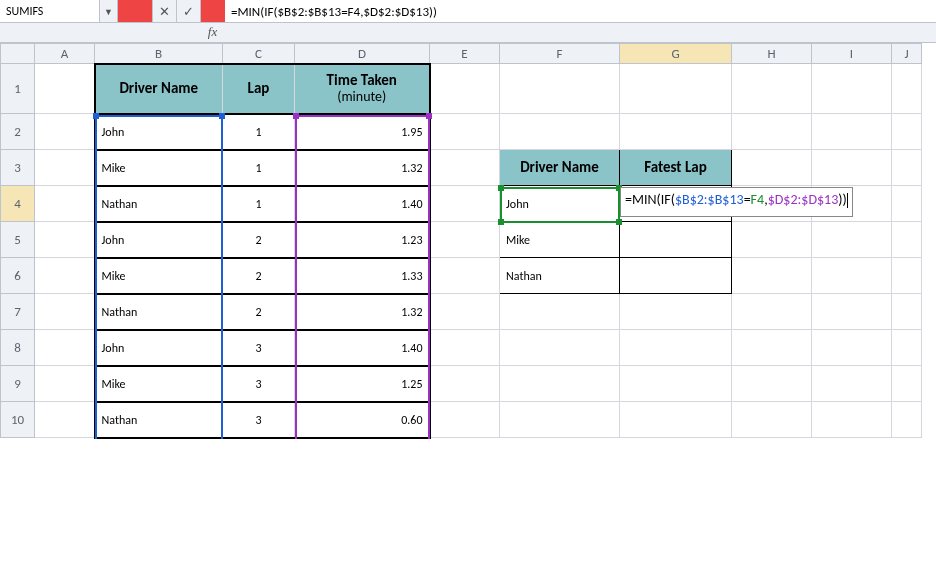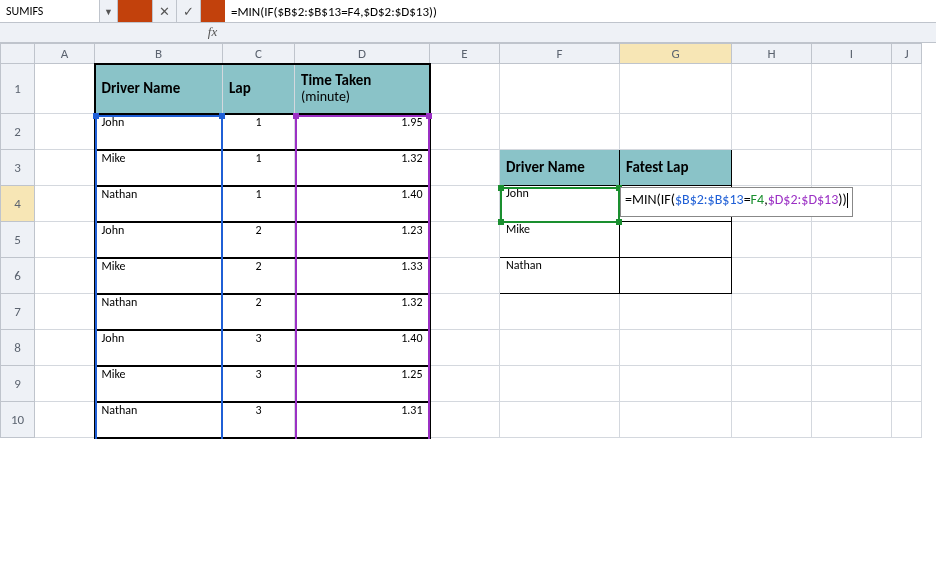--- a/index.html
+++ b/index.html
@@ -11,21 +11,21 @@
     color: #000;
     user-select: none;
   }
 
   
   .formula-bar {
     display: flex;
     align-items: stretch;
     height: 23px;
     border-bottom: 1px solid #bfc4cc;
-    background: #c2410c;
+    background: #ef4444;
   }
   .name-box {
     width: 100px;
     border-right: 1px solid #bfc4cc;
     background: #fff;
     display: flex;
     align-items: center;
     padding: 0 6px;
     font-size: 12px;
   }
@@ -120,21 +120,21 @@
   .col-I { width: 80px;  }
   .col-J { width: 30px;  }
 
   .row1 th, .row1 td { height: 50px; }
 
   
   .cell {
     padding: 0 6px;
     height: 100%;
     display: flex;
-    align-items: flex-start;
+    align-items: center;
   }
   .cell.center { justify-content: center; }
   .cell.right  { justify-content: flex-end; }
 
   
   .hdr {
     background: #8ac3c8 !important;
     font-weight: bold;
     text-align: center;
   }
@@ -447,21 +447,21 @@
     <tr>
       <th>10</th>
       <td></td>
       <td class="dleft dbot dcell">
             <div class="cell">Nathan</div>
           </td>
       <td class="dbot dcell">
             <div class="cell center">3</div>
           </td>
       <td class="dright dbot dcell">
-            <div class="cell right">1.31</div>
+            <div class="cell right">0.60</div>
           </td>
       <td></td>
       <td></td>
       <td></td>
       <td></td>
       <td></td>
       <td></td>
     </tr>
 
 

